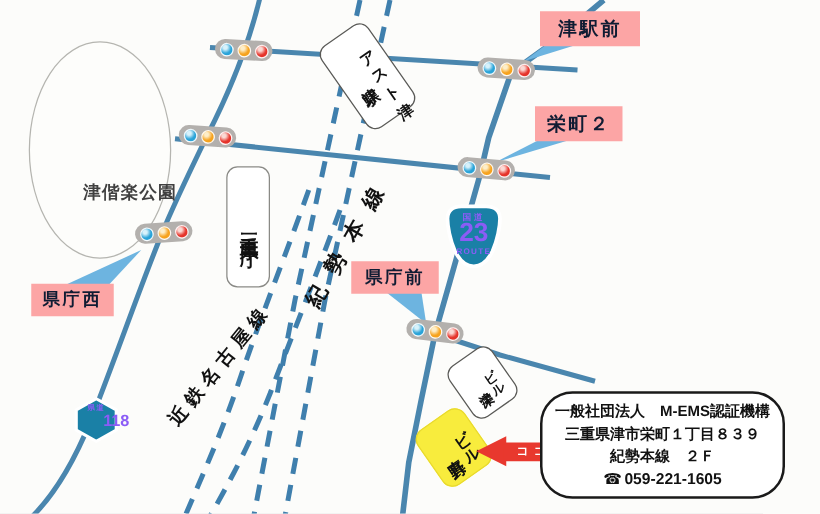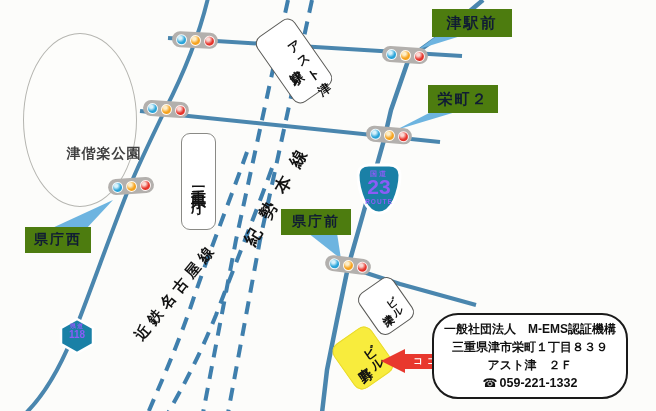--- a/index.html
+++ b/index.html
@@ -38,21 +38,21 @@
     box-shadow:0 0 0 1px #e8d92e inset;}
   .mano-box .vtext{font-size:13px;font-weight:bold;color:#111;}
 
   
   .rail-label{position:absolute;white-space:nowrap;font-weight:bold;color:#111;
     transform:translate(-50%,-50%) rotate(-60deg);}
   .rail-label.kisei{left:279px;top:192px;font-size:17px;letter-spacing:13px;}
   .rail-label.kintetsu{left:176px;top:292px;font-size:15px;letter-spacing:5px;transform:translate(-50%,-50%) rotate(-51deg);}
 
   
-  .callout{position:absolute;background:#4d7c0f;color:#101c33;font-weight:bold;
+  .callout{position:absolute;background:#fca5a5;color:#101c33;font-weight:bold;
     font-size:15px;letter-spacing:2px;display:flex;align-items:center;justify-content:center;text-align:center;}
   .co-tsuekimae{left:432px;top:9px;width:80px;height:28px;}
   .co-sakaemachi{left:428px;top:85px;width:70px;height:28px;}
   .co-kenchonishi{left:25px;top:227px;width:66px;height:26px;font-size:14px;}
   .co-kenchomae{left:281px;top:209px;width:70px;height:26px;font-size:14px;}
 
   
   .signal{position:absolute;width:46px;height:16px;background:#b3b0ad;border-radius:9px;
     display:flex;align-items:center;justify-content:center;gap:3px;}
   .light{width:11px;height:11px;border-radius:50%;border:1px solid rgba(255,255,255,.9);box-sizing:border-box;}
@@ -63,21 +63,21 @@
   
   .shield{position:absolute;}
   .shield svg{display:block;}
   .shield .txt{position:absolute;left:0;width:100%;text-align:center;color:#8b5cf6;font-weight:bold;}
   .s23{left:356px;top:163px;width:46px;height:52px;}
   .s23 .t1{top:6px;font-size:7px;letter-spacing:2px;}
   .s23 .t2{top:12px;font-size:21px;}
   .s23 .t3{top:35px;font-size:6.5px;letter-spacing:1px;}
   .s118{left:59px;top:317px;width:36px;height:38px;}
   .s118 .t1{top:5px;font-size:6px;letter-spacing:1px;}
-  .s118 .t2{top:12px;font-size:10px;}
+  .s118 .t2{top:12px;font-size:13px;margin-left:16px;}
 
   
   .here-arrow{position:absolute;left:381px;top:349px;width:66px;height:25px;}
   .here-head{position:absolute;left:0;top:0;width:0;height:0;
     border-top:12.5px solid transparent;border-bottom:12.5px solid transparent;
     border-right:24px solid #e8382e;}
   .here-body{position:absolute;left:22px;top:5px;width:44px;height:15px;background:#e8382e;
     display:flex;align-items:center;justify-content:center;}
   .here-body span{color:#fff;font-size:9.5px;font-weight:bold;letter-spacing:4px;padding-left:4px;}
 
@@ -200,19 +200,19 @@
   <div class="here-arrow">
     <div class="here-head"></div>
     <div class="here-body">
       <span>ココ</span>
     </div>
   </div>
 
   <div class="info">
     <div>一般社団法人　M-EMS認証機構</div>
     <div>三重県津市栄町１丁目８３９</div>
-    <div>アスト津　２Ｆ</div>
+    <div>紀勢本線　２Ｆ</div>
     <div class="phone-line">
-      <span class="phone-icon">☎</span><span>059-221-1332</span>
+      <span class="phone-icon">☎</span><span>059-221-1605</span>
     </div>
   </div>
 
 </div>
 
 </body></html>

